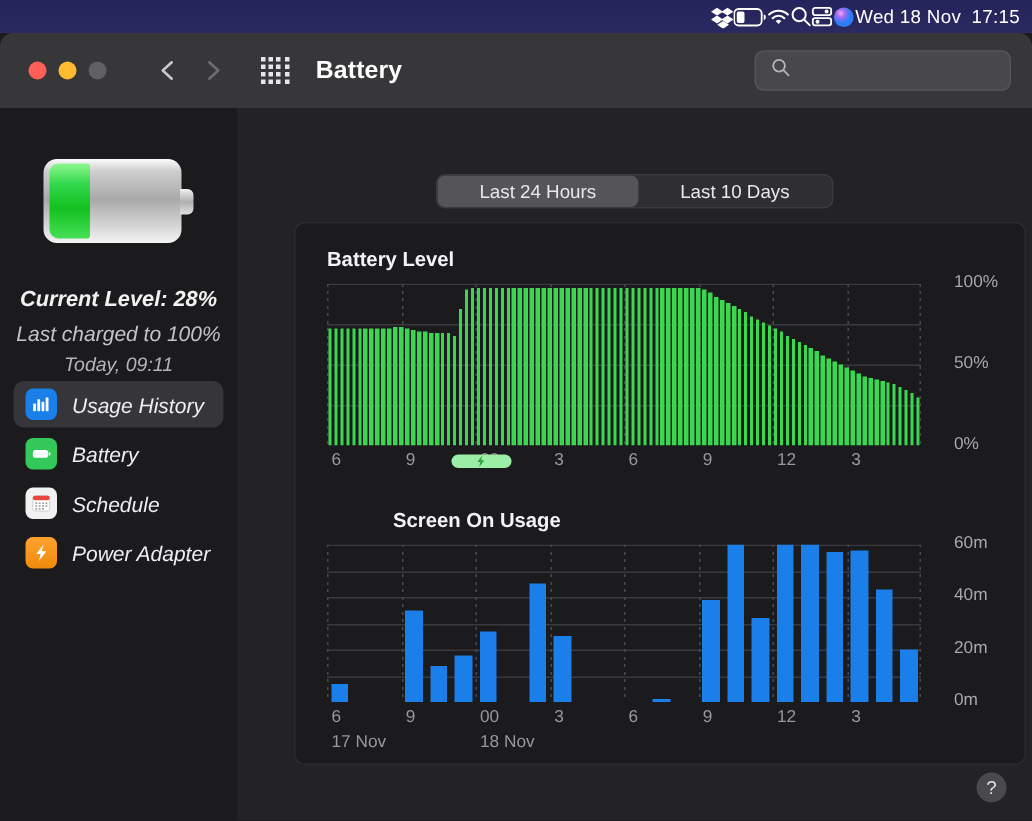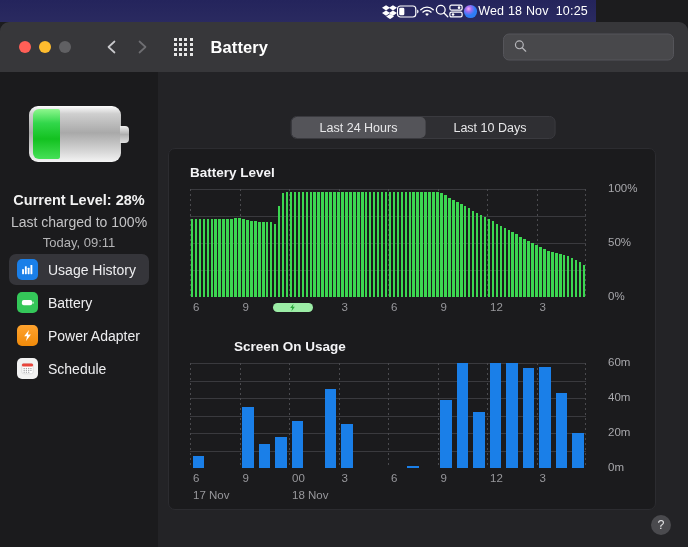--- a/index.html
+++ b/index.html
@@ -6,21 +6,21 @@
   html, body {
     width: 688px; height: 547px;
     background: #1c1c1e;
     font-family: "Liberation Sans", sans-serif;
     overflow: hidden;
   }
 
   
   #menubar {
     position: absolute; left: 0; top: 0;
-    width: 596px; height: 22px;
+    width: 688px; height: 22px;
     background: linear-gradient(180deg, #24245c 0%, #2a2a60 100%);
     display: flex; align-items: center; justify-content: flex-end;
     padding-right: 8px; 
   }
   #menubar .mb-icon { display: flex; align-items: center; justify-content: center; }
   #menubar .mb-clock {
     color: #ffffff; font-size: 12.5px; letter-spacing: .2px;
     white-space: nowrap; display: flex; gap: 7px;
   }
 
@@ -65,20 +65,21 @@
     color: #d8d8d8; font-size: 13px; font-family: "Liberation Sans", sans-serif;
     width: 125px;
   }
   #search-box input::placeholder { color: #9a9a9e; }
 
   
   #sidebar {
     position: absolute; left: 0; top: 50px;
     width: 158px; height: 475px;
     background: #1b1b1d;
+    font-style: italic;
   }
   #battery-graphic {
     margin: 34px auto 0; width: 100px; height: 56px; position: relative;
   }
   .batt-body {
     position: absolute; left: 0; top: 0; width: 92px; height: 56px;
     border-radius: 9px;
     background: linear-gradient(180deg,#fdfdfd 0%,#cfcfcf 14%,#a9a9a9 48%,#d8d8d8 82%,#f4f4f4 100%);
     overflow: hidden;
   }
@@ -122,21 +123,21 @@
     display: flex; background: #2f2f33; border-radius: 6px; padding: 0;
     height: 23px; overflow: hidden; border: 1px solid #3a3a3f;
   }
   .seg {
     padding: 0 28px; height: 100%; display: flex; align-items: center;
     color: #e8e8ea; font-size: 12.5px; white-space: nowrap;
   }
   .seg.active { background: #545459; border-radius: 5px; }
 
   #chart-card {
-    position: absolute; left: 10px; top: 76px;
+    position: absolute; left: 38px; top: 76px;
     width: 488px; height: 362px;
     background: #1b1b1d; border-radius: 7px; border: 1px solid #2c2c30;
   }
   .chart-title {
     color: #f4f4f6; font-size: 13.5px; font-weight: bold;
   }
 
   .plot-wrap { position: relative; }
   .plot { position: absolute; overflow: hidden; }
   .gridline { position: absolute; left: 0; right: 0; height: 1px; background: #3a3a3e; }
@@ -208,21 +209,21 @@
         <stop offset="0%" stop-color="#f7a9f0"></stop>
             <stop offset="45%" stop-color="#9b6bf0"></stop>
         <stop offset="100%" stop-color="#2d7df7"></stop>
           </radialGradient>
         </defs>
       <circle cx="8" cy="8" r="7" fill="url(#sg)"></circle>
     </svg>
   </span>
   <span class="mb-clock">
     <span>Wed 18 Nov</span>
-    <span>10:25</span>
+    <span>17:15</span>
   </span>
 </div>
 
 <div id="window">
 
   <div id="toolbar">
     <div class="traffic">
       <span class="tl red"></span>
       <span class="tl yellow"></span>
       <span class="tl gray"></span>
@@ -295,29 +296,20 @@
       </div>
 
       <div class="side-item">
         <span class="s-icon green">
           <svg width="15" height="15" viewBox="0 0 16 16">
             <rect x="2" y="5.4" width="11" height="5.4" rx="2" fill="#fff"></rect>
             <rect x="13.4" y="7" width="1.1" height="2.2" rx=".5" fill="#fff"></rect>
           </svg>
         </span>
         <span class="side-label">Battery</span>
-      </div>
-
-      <div class="side-item">
-        <span class="s-icon orange">
-          <svg width="13" height="13" viewBox="0 0 14 14">
-            <path d="M8.6 1 3.4 7.9h3.1L5.4 13l5.3-7H7.4z" fill="#fff"></path>
-          </svg>
-        </span>
-        <span class="side-label">Power Adapter</span>
       </div>
 
       <div class="side-item">
         <span class="s-icon white">
           <svg width="15" height="15" viewBox="0 0 16 16">
             <rect x="2" y="2.6" width="12" height="11" rx="2" fill="#fff" stroke="#c9c9cc" stroke-width=".6"></rect>
             <rect x="2" y="2.6" width="12" height="3.2" rx="1.6" fill="#e8453c"></rect>
             <g fill="#a0a0a4">
               <rect x="3.8" y="7.4" width="1.3" height="1.2"></rect>
                 <rect x="6.2" y="7.4" width="1.3" height="1.2"></rect>
@@ -327,20 +319,29 @@
                 <rect x="6.2" y="9.4" width="1.3" height="1.2"></rect>
               <rect x="8.6" y="9.4" width="1.3" height="1.2"></rect>
                 <rect x="11" y="9.4" width="1.3" height="1.2"></rect>
               <rect x="3.8" y="11.4" width="1.3" height="1.2"></rect>
                 <rect x="6.2" y="11.4" width="1.3" height="1.2"></rect>
               <rect x="8.6" y="11.4" width="1.3" height="1.2"></rect>
             </g>
           </svg>
         </span>
         <span class="side-label">Schedule</span>
+      </div>
+
+      <div class="side-item">
+        <span class="s-icon orange">
+          <svg width="13" height="13" viewBox="0 0 14 14">
+            <path d="M8.6 1 3.4 7.9h3.1L5.4 13l5.3-7H7.4z" fill="#fff"></path>
+          </svg>
+        </span>
+        <span class="side-label">Power Adapter</span>
       </div>
 
     </div>
   </div>
 
   <div id="content">
 
     <div id="segmented">
       <div class="seg active">Last 24 Hours</div>
       <div class="seg">Last 10 Days</div>

